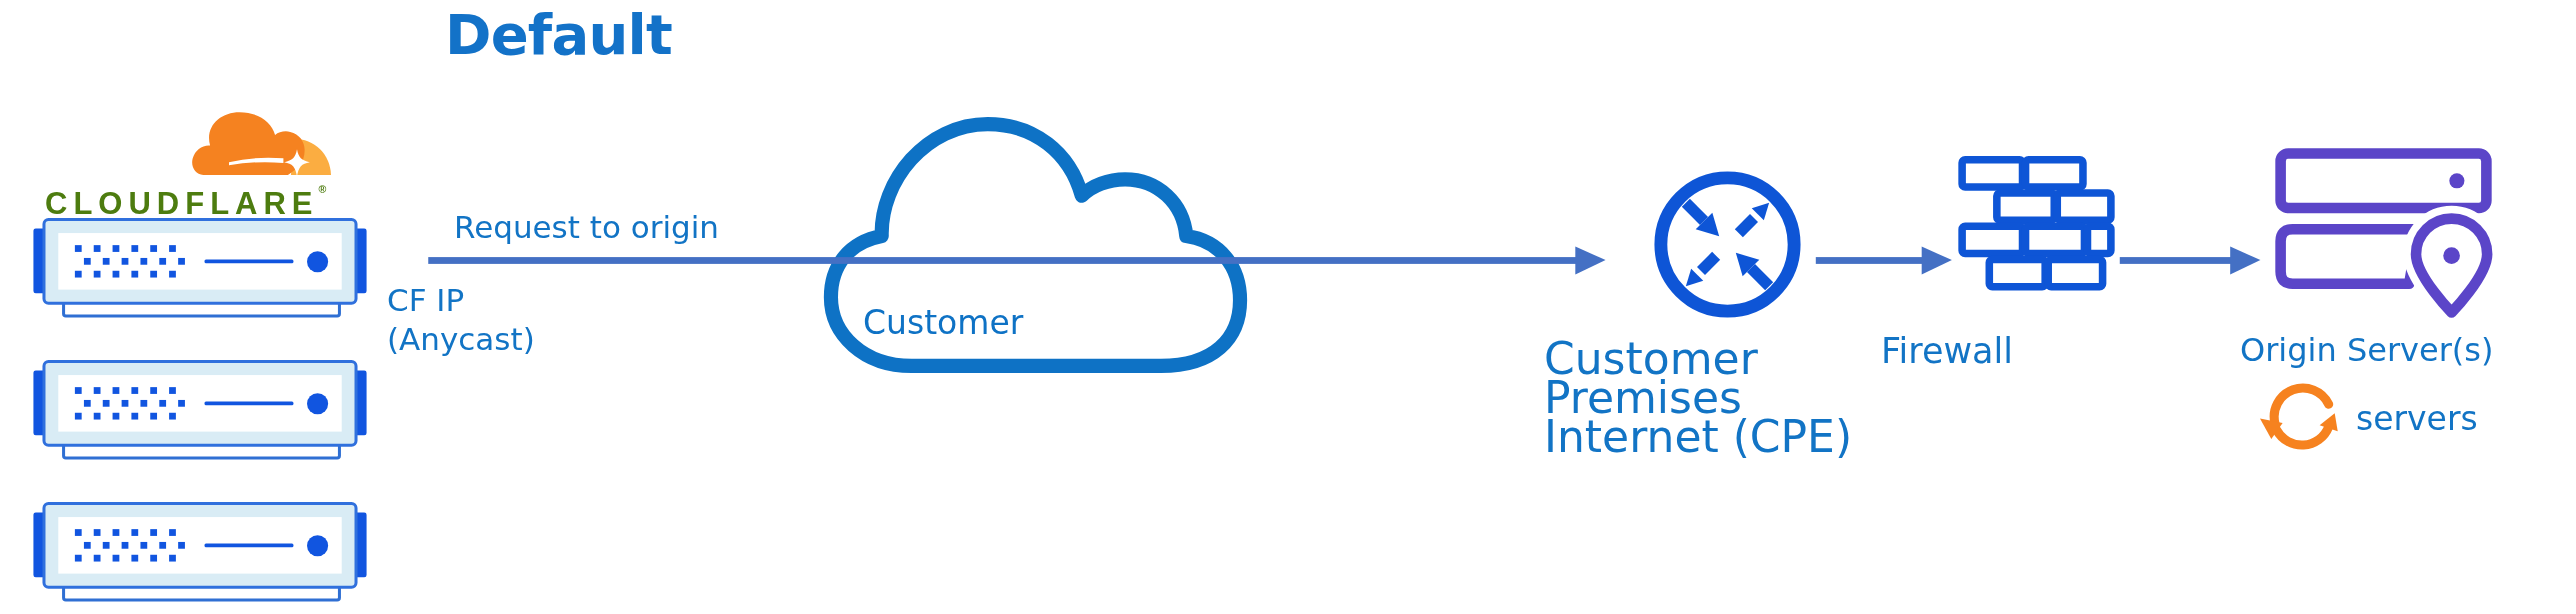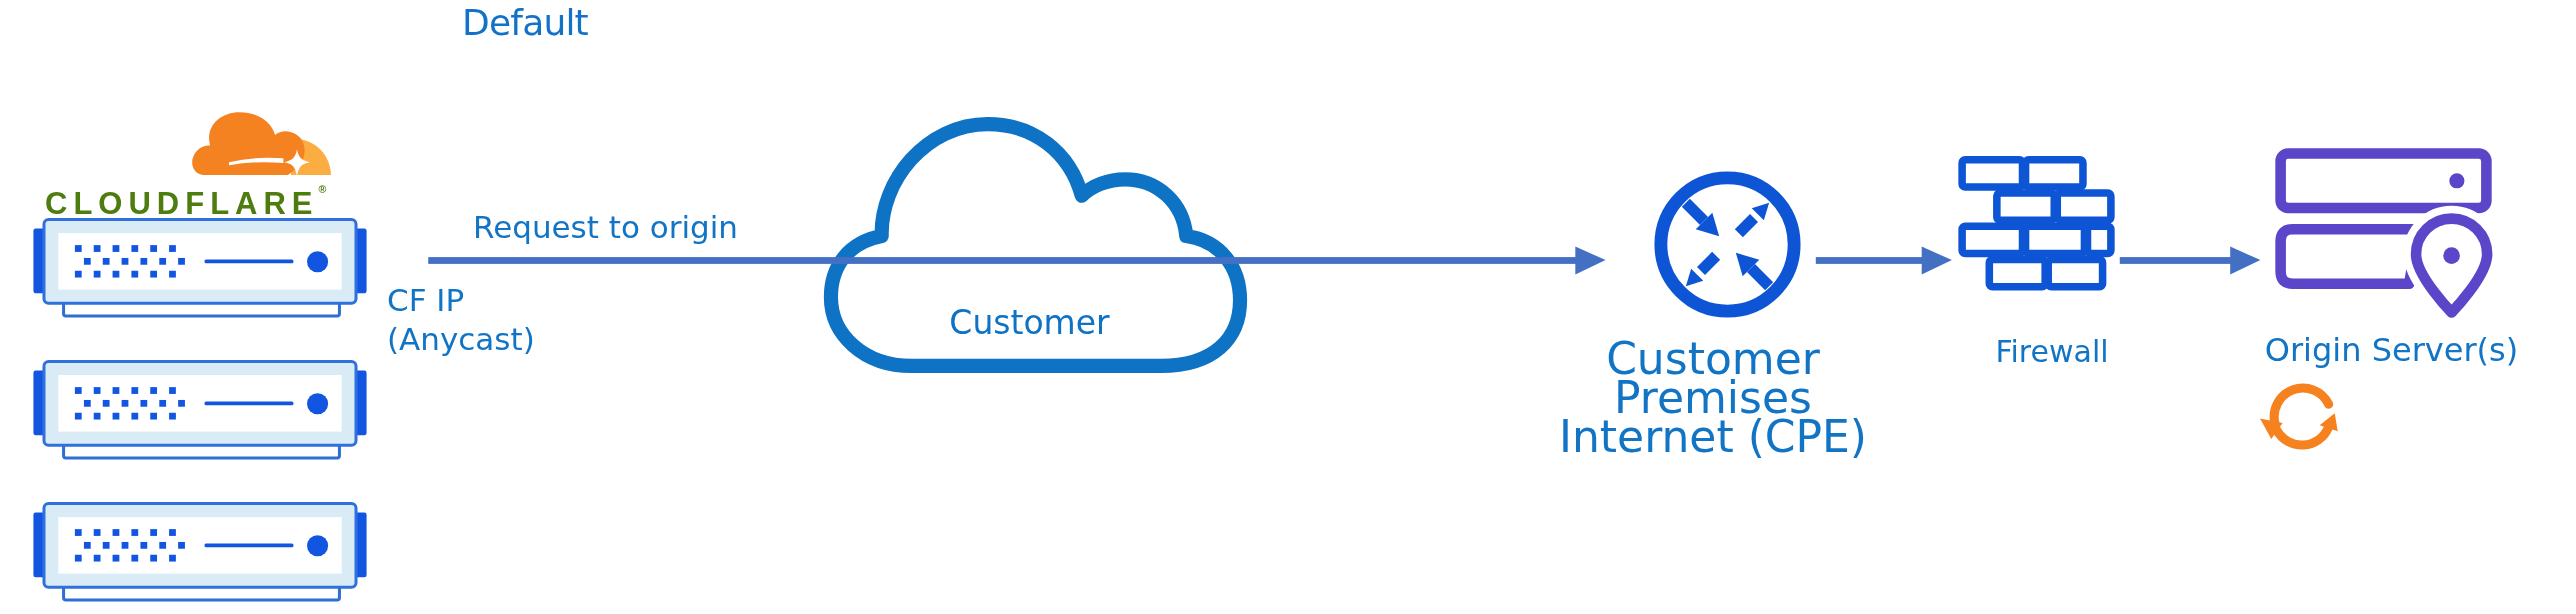--- a/index.html
+++ b/index.html
@@ -3,39 +3,39 @@
 <meta charset="utf-8">
 <style>
   html,body{margin:0;padding:0;}
   body{
     width:2576px;height:614px;position:relative;overflow:hidden;
     background:#ffffff;
     font-family:"DejaVu Sans","Liberation Sans",sans-serif;
   }
   .abs{position:absolute;}
   .lbl{color:#1274c5;}
-  .center{text-align:center;}
+  .center{text-align:left;}
   
   .title{
-    left:462px;top:1.5px;font-size:36px;font-weight:400;color:#1372c8;
+    left:445px;top:1.5px;font-size:56px;font-weight:700;color:#1372c8;
     letter-spacing:-0.8px;
   }
   
   .wordmark{
     left:45px;top:183px;font-family:"Liberation Sans",sans-serif;
     font-size:31px;font-weight:800;letter-spacing:6px;color:#4d7c0f;
     white-space:nowrap;
   }
   .wordmark sup{font-size:10.6px;letter-spacing:0;vertical-align:21px;}
   
   .request-label{left:454px;top:209px;width:303px;font-size:31px;}
   .cfip-label{left:387px;top:281px;font-size:31px;line-height:39px;}
   .internet-label{left:863px;top:303px;width:333px;font-size:33px;color:#0e72c5;}
   .cpe-label{left:1544px;top:339px;width:338px;font-size:44px;line-height:39px;}
-  .fw-label{left:1881px;top:330px;width:342px;font-size:30px;line-height:43px;}
+  .fw-label{left:1881px;top:330px;width:342px;font-size:35px;line-height:43px;}
   .origin-label{left:2240px;top:331px;width:303px;font-size:32px;}
   .cloudflared-label{left:2356px;top:398px;font-size:33px;line-height:41px;}
 </style>
 </head>
 <body>
 
 <svg class="abs" style="left:191px;top:110px" width="144" height="68" viewBox="0 0 190 90">
 
   <path d="M136 38 C163 38 184 58 185 86 L132 86 Z" fill="#fbad41"></path>
 
@@ -235,14 +235,15 @@
     <path d="M92 32 A38 38 0 0 0 21 58"></path>
     <path d="M23 66 A38 38 0 0 0 92 62"></path>
   </g>
   <g fill="#f6821f">
     <polygon points="16,78 1,51 31,57"></polygon>
     <polygon points="100,44 104,68 80,60"></polygon>
   </g>
 </svg>
 
 <div class="abs lbl cloudflared-label">
+  <span style="display:block">servers</span>
 </div>
 
 
 </body></html>

